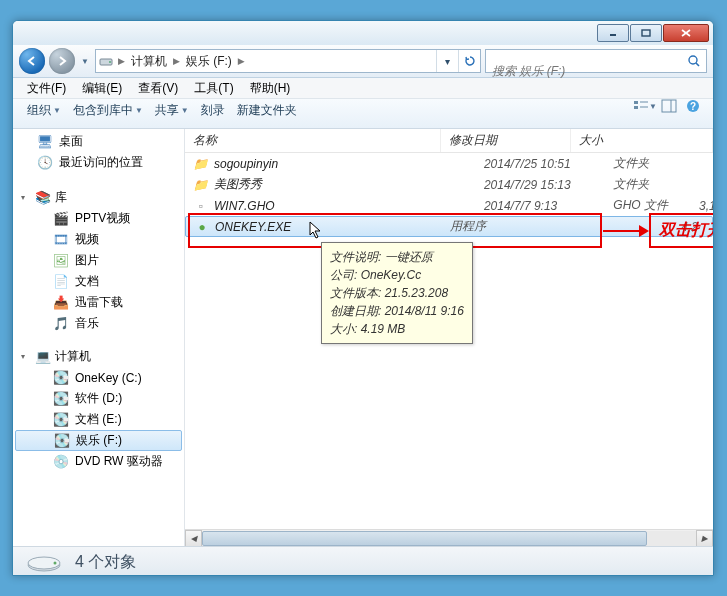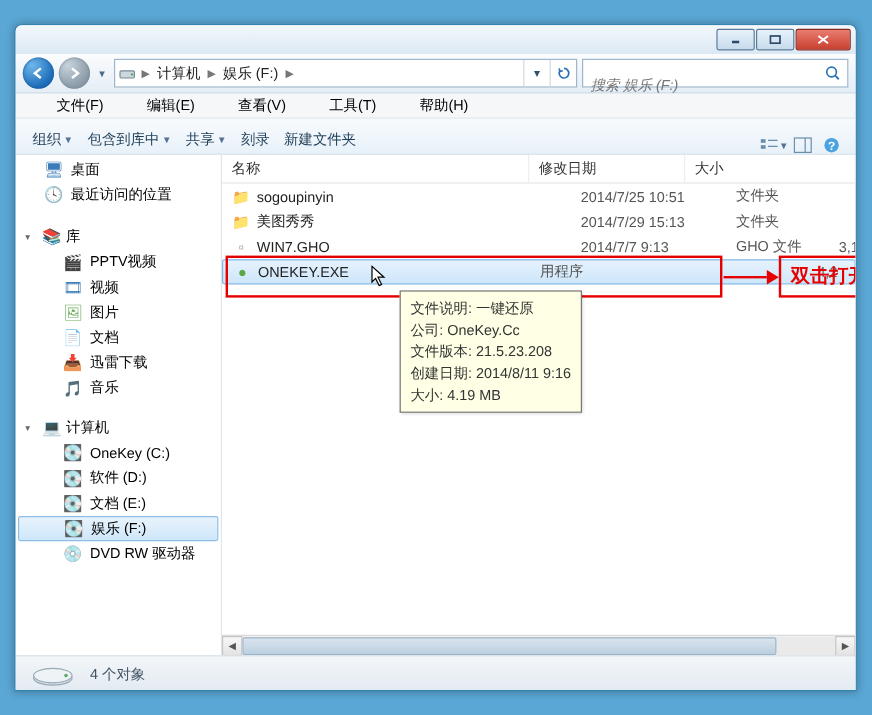--- a/index.html
+++ b/index.html
@@ -27,24 +27,24 @@
 .addr-seg { padding: 0 2px; }
 .addr-sep { color: #777; font-size: 9px; padding: 0 2px; }
 .addr-dd, .addr-ref { width: 22px; height: 22px; border-left: 1px solid #d2dde6; display: flex; align-items: center; justify-content: center; color: #30506c; font-size: 10px; }
 
 .searchbar { width: 222px; height: 24px; border: 1px solid #9db6cc; background: #fff; display: flex; align-items: center; }
 .searchbar input { flex: 1; border: none; outline: none; font-size: 12px; color: #888; padding: 0 6px; font-style: italic; background: transparent; margin-top: 20px; }
 .search-btn { width: 24px; height: 22px; display: flex; align-items: center; justify-content: center; color: #2b71b8; }
 
 
 .menubar { height: 21px; background: #f5f7f9; border-bottom: 1px solid #dfe6ec; display: flex; align-items: center; padding-left: 6px; font-size: 12px; }
-.menubar span { padding: 2px 8px; cursor: default; margin-left: 20px; }
-
-
-.toolbar { height: 30px; background: linear-gradient(#f7fbfe,#e8f1f9); border-bottom: 1px solid #cdd9e4; display: flex; align-items: flex-end; padding: 0 8px; font-size: 12px; color: #1d3c56; }
+.menubar span { padding: 2px 8px; cursor: default; }
+
+
+.toolbar { height: 30px; background: linear-gradient(#f7fbfe,#e8f1f9); border-bottom: 1px solid #cdd9e4; display: flex; align-items: flex-start; padding: 0 8px; font-size: 12px; color: #1d3c56; }
 .tb-item { padding: 3px 6px; display: flex; align-items: center; gap: 2px; }
 .tb-dd { font-size: 8px; color: #547393; }
 .tb-spacer { flex: 1; }
 .tb-icon { width: 24px; display: flex; align-items: center; justify-content: center; color: #3f6a90; font-size: 13px; }
 
 
 .mainarea { display: flex; height: 417px; }
 
 
 .sidebar { width: 172px; background: #fff; border-right: 1px solid #e0e5ea; overflow-y: auto; font-size: 12px; }
@@ -60,21 +60,21 @@
 .ic-lib { color: #c79b3b; }
 .ic-video { color: #3a7bb8; }
 .ic-pic { color: #6eae5e; }
 .ic-doc { color: #6b92b8; }
 .ic-music { color: #3a7bb8; }
 .ic-computer { color: #4a6a88; }
 .ic-drive { color: #7a8a96; }
 .ic-drive-c { color: #4fa3d6; }
 
 
-.filelist { flex: 1; background: #fff; position: relative; overflow: hidden; }
+.filelist { flex: 1; background: #fff; position: relative; overflow: hidden; font-style: italic; }
 .fl-header { height: 24px; border-bottom: 1px solid #e6e6e6; display: flex; font-size: 12px; color: #333; }
 .fl-col { padding: 4px 8px; border-right: 1px solid #eee; display: flex; align-items: center; }
 .col-name { width: 256px; }
 .col-date { width: 130px; }
 .col-type { width: 86px; }
 .col-size { flex: 1; }
 
 .fl-rows { position: relative; }
 .fl-row { height: 21px; display: flex; align-items: center; font-size: 12px; color: #222; }
 .fl-row .cell { padding: 0 8px; white-space: nowrap; overflow: hidden; }
@@ -93,32 +93,32 @@
 .redbox1.main { top: 84px; left: 3px; width: 414px; height: 35px; }
 .redarrow { position: absolute; top: 98px; left: 418px; width: 46px; height: 8px; }
 .redarrow::before { content: ""; position: absolute; top: 3px; left: 0; width: 36px; height: 2px; background: #e60000; }
 .redarrow::after { content: ""; position: absolute; top: -2px; right: 0; width: 0; height: 0; border-left: 10px solid #e60000; border-top: 6px solid transparent; border-bottom: 6px solid transparent; }
 .callout { position: absolute; top: 84px; left: 464px; width: 84px; height: 35px; border: 2px solid #e60000; display: flex; align-items: center; justify-content: center; font-size: 16px; font-weight: bold; color: #e60000; font-family: SimSun, serif; background: rgba(255,255,255,0.1); }
 
 
 .cursor { position: absolute; top: 92px; left: 124px; font-size: 15px; color: #000; pointer-events: none; }
 
 
-.tooltip { position: absolute; top: 113px; left: 148px; background: #ffffe5; border: 1px solid #767676; padding: 5px 8px; font-size: 12px; color: #333; line-height: 1.5; box-shadow: 1px 1px 3px rgba(0,0,0,0.2); }
+.tooltip { position: absolute; top: 113px; left: 136px; background: #ffffe5; border: 1px solid #767676; padding: 5px 8px; font-size: 12px; color: #333; line-height: 1.5; box-shadow: 1px 1px 3px rgba(0,0,0,0.2); }
 
 
 .hscroll { position: absolute; bottom: 0; left: 0; right: 0; height: 17px; background: #f0f0f0; border-top: 1px solid #dcdcdc; display: flex; align-items: center; }
 .hscroll .track { flex: 1; height: 15px; margin: 0 17px; background: #eaeaea; position: relative; }
 .hscroll .thumb { position: absolute; left: 0; width: 90%; height: 100%; background: linear-gradient(#d8e4ee,#bcd0e0); border: 1px solid #9cb4c9; border-radius: 2px; }
 .hscroll .arr { position: absolute; width: 17px; height: 17px; background: linear-gradient(#f7f7f7,#e3e3e3); border: 1px solid #c6c6c6; display: flex; align-items: center; justify-content: center; font-size: 8px; color: #555; }
 .hscroll .arr.left { left: 0; }
 .hscroll .arr.right { right: 0; }
 
 
-.statusbar { height: 31px; background: linear-gradient(#f3f6f9,#e2eaf1); border-top: 1px solid #cfd9e2; display: flex; align-items: center; padding-left: 12px; gap: 12px; font-size: 12px; color: #405264; }
+.statusbar { height: 31px; background: linear-gradient(#f3f6f9,#e2eaf1); border-top: 1px solid #cfd9e2; display: flex; align-items: center; padding-left: 12px; gap: 12px; font-size: 16px; color: #405264; }
 .status-ic { width: 38px; height: 24px; display: flex; align-items: center; justify-content: center; }
 </style>
 </head>
 <body>
 
 <div class="window">
 
   <div class="titlebar">
     <div class="win-btn win-min">
         <svg width="10" height="8">

